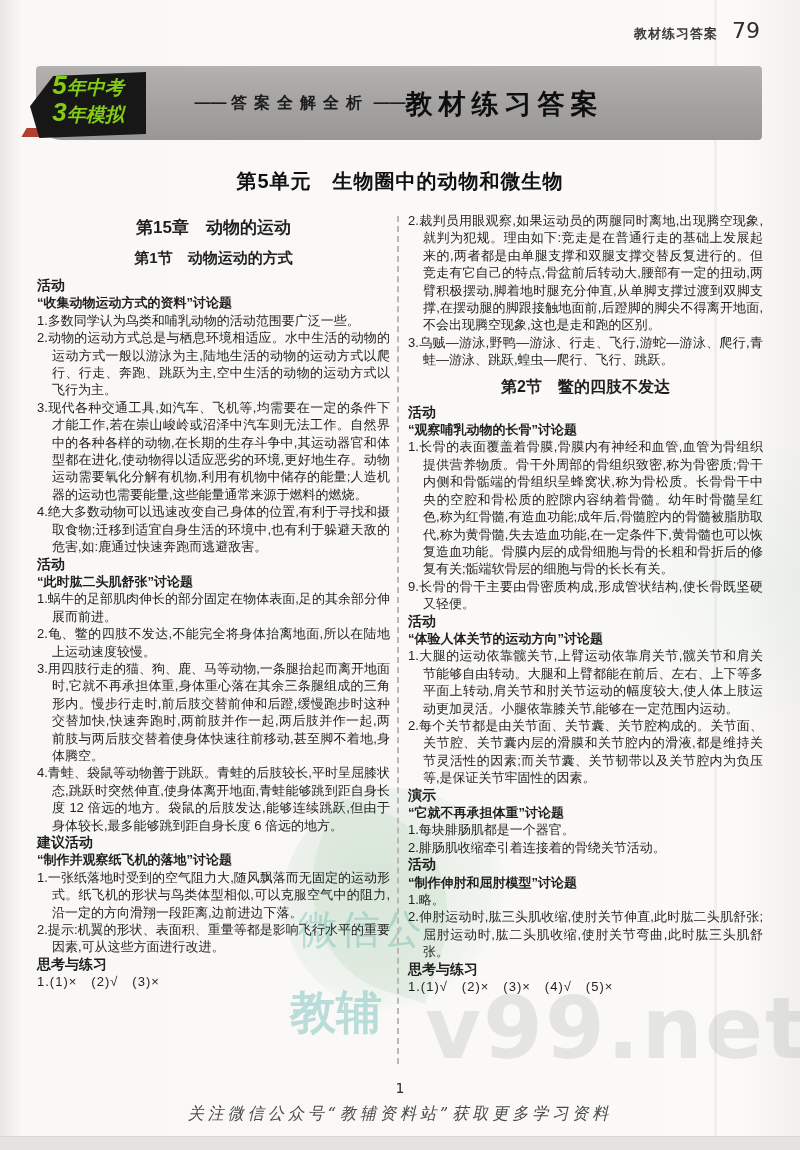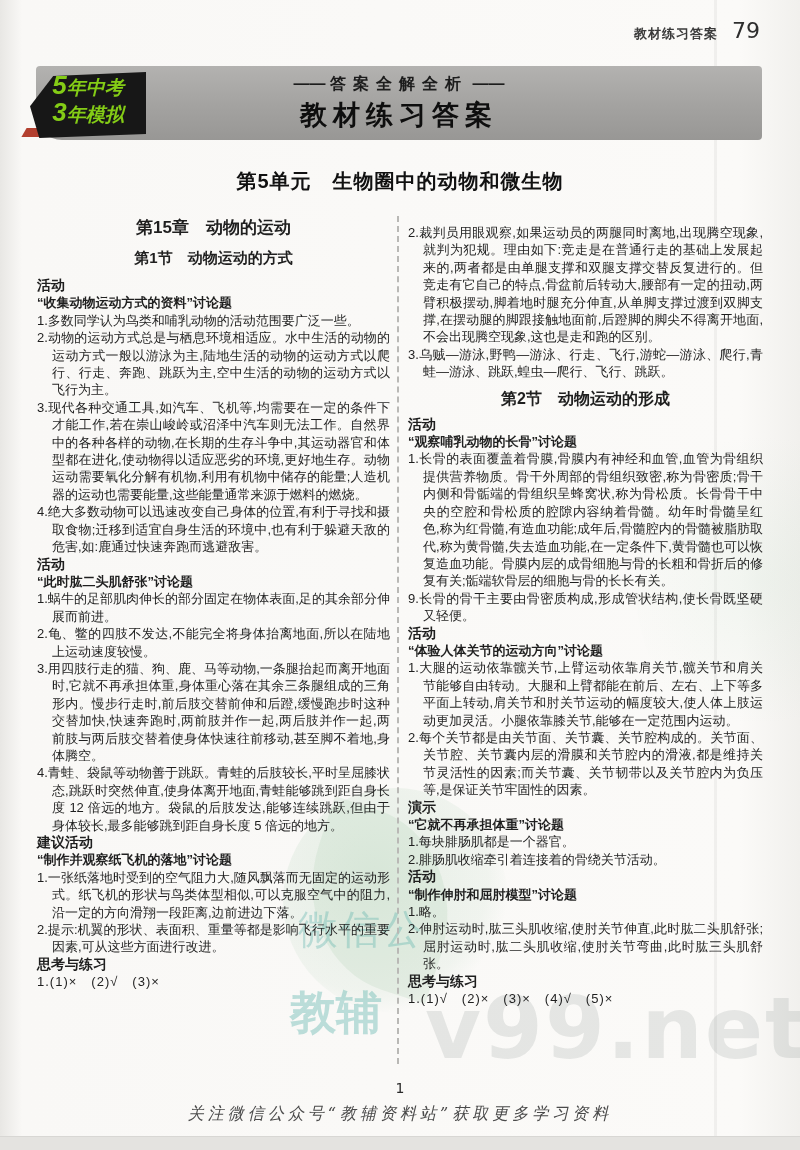--- a/index.html
+++ b/index.html
@@ -31,21 +31,21 @@
   
   .hdr{position:absolute;top:18px;right:40px;z-index:3;display:flex;align-items:baseline;gap:14px;}
   .hdr-label{font-size:13px;font-weight:bold;color:#3a3a3a;letter-spacing:1px;}
   .hdr-num{font-size:22px;color:#2e2e2e;font-family:"DejaVu Sans",sans-serif;}
 
   
   .banner{
     position:absolute;left:36px;top:66px;width:726px;height:74px;z-index:2;
     background:linear-gradient(180deg,#b3b2b0 0,#a3a2a0 55%,#989795 100%);
     border-radius:4px 4px 4px 26px;
-    display:flex;flex-direction:column;align-items:center;justify-content:center;
+    display:flex;flex-direction:row;align-items:center;justify-content:center;
   }
   .banner-sub{font-size:16px;font-weight:bold;color:#1c1c1c;letter-spacing:7px;}
   .banner-sub::before{content:"—— ";letter-spacing:0;}
   .banner-sub::after{content:" ——";letter-spacing:0;}
   .banner-title{font-size:27px;font-weight:bold;color:#0e0e0e;letter-spacing:6px;margin-top:2px;}
   .logo{
     position:absolute;left:30px;top:72px;width:116px;height:66px;z-index:4;
     background:#171717;
     clip-path:polygon(0 52%,20% 6%,100% 0,100% 94%,8% 100%);
     display:flex;flex-direction:column;align-items:center;
@@ -56,21 +56,21 @@
   .logo .l2{font-size:19px;}
   .logo-red{position:absolute;left:24px;top:128px;width:30px;height:9px;background:#b3402f;z-index:3;transform:skewX(-30deg);}
 
   
   .unit-title{position:absolute;left:0;top:168px;width:800px;text-align:center;z-index:2;
     font-size:20px;font-weight:bold;color:#111;letter-spacing:1px;}
 
   
   .col{position:absolute;top:212px;z-index:2;color:#1f1f1f;}
   .col-left{left:37px;width:353px;}
-  .col-right{left:408px;width:355px;margin-top:12px;}
+  .col-right{left:408px;width:355px;}
   .divider{position:absolute;left:397px;top:216px;height:848px;width:0;
     border-left:2px dashed #b9b8b5;z-index:2;}
   .chapter{font-size:17px;font-weight:bold;text-align:center;margin:4px 0 10px;}
   .section1{font-size:15px;font-weight:bold;text-align:center;margin:0 0 9px;}
 
   .blk{font-size:13px;line-height:17.4px;text-align:justify;margin:0;}
   .blk.heading{font-weight:bold;font-size:14px;text-align:left;}
   .blk.subheading{font-weight:bold;text-align:left;}
   .blk.item{padding-left:15px;text-indent:-15px;}
   .blk.answers{padding-left:15px;text-indent:-15px;letter-spacing:1px;}
@@ -123,35 +123,35 @@
         <div class="blk subheading">“收集动物运动方式的资料”讨论题</div>
         <div class="blk item">1.多数同学认为鸟类和哺乳动物的活动范围要广泛一些。</div>
         <div class="blk item">2.动物的运动方式总是与栖息环境相适应。水中生活的动物的运动方式一般以游泳为主,陆地生活的动物的运动方式以爬行、行走、奔跑、跳跃为主,空中生活的动物的运动方式以飞行为主。</div>
         <div class="blk item">3.现代各种交通工具,如汽车、飞机等,均需要在一定的条件下才能工作,若在崇山峻岭或沼泽中汽车则无法工作。自然界中的各种各样的动物,在长期的生存斗争中,其运动器官和体型都在进化,使动物得以适应恶劣的环境,更好地生存。动物运动需要氧化分解有机物,利用有机物中储存的能量;人造机器的运动也需要能量,这些能量通常来源于燃料的燃烧。</div>
         <div class="blk item">4.绝大多数动物可以迅速改变自己身体的位置,有利于寻找和摄取食物;迁移到适宜自身生活的环境中,也有利于躲避天敌的危害,如:鹿通过快速奔跑而逃避敌害。</div>
         <div class="blk heading">活动</div>
         <div class="blk subheading">“此时肱二头肌舒张”讨论题</div>
         <div class="blk item">1.蜗牛的足部肌肉伸长的部分固定在物体表面,足的其余部分伸展而前进。</div>
         <div class="blk item">2.龟、鳖的四肢不发达,不能完全将身体抬离地面,所以在陆地上运动速度较慢。</div>
         <div class="blk item">3.用四肢行走的猫、狗、鹿、马等动物,一条腿抬起而离开地面时,它就不再承担体重,身体重心落在其余三条腿组成的三角形内。慢步行走时,前后肢交替前伸和后蹬,缓慢跑步时这种交替加快,快速奔跑时,两前肢并作一起,两后肢并作一起,两前肢与两后肢交替着使身体快速往前移动,甚至脚不着地,身体腾空。</div>
-        <div class="blk item">4.青蛙、袋鼠等动物善于跳跃。青蛙的后肢较长,平时呈屈膝状态,跳跃时突然伸直,使身体离开地面,青蛙能够跳到距自身长度 12 倍远的地方。袋鼠的后肢发达,能够连续跳跃,但由于身体较长,最多能够跳到距自身长度 5 倍远的地方。</div>
+        <div class="blk item">4.青蛙、袋鼠等动物善于跳跃。青蛙的后肢较长,平时呈屈膝状态,跳跃时突然伸直,使身体离开地面,青蛙能够跳到距自身长度 12 倍远的地方。袋鼠的后肢发达,能够连续跳跃,但由于身体较长,最多能够跳到距自身长度 6 倍远的地方。</div>
         <div class="blk heading">建议活动</div>
         <div class="blk subheading">“制作并观察纸飞机的落地”讨论题</div>
         <div class="blk item">1.一张纸落地时受到的空气阻力大,随风飘落而无固定的运动形式。纸飞机的形状与鸟类体型相似,可以克服空气中的阻力,沿一定的方向滑翔一段距离,边前进边下落。</div>
         <div class="blk item">2.提示:机翼的形状、表面积、重量等都是影响飞行水平的重要因素,可从这些方面进行改进。</div>
         <div class="blk heading">思考与练习</div>
         <div class="blk answers">1.(1)×　(2)√　(3)×</div>
       </div>
   </div>
 
   <div class="col col-right">
     <div id="right-blocks">
         <div class="blk item">2.裁判员用眼观察,如果运动员的两腿同时离地,出现腾空现象,就判为犯规。理由如下:竞走是在普通行走的基础上发展起来的,两者都是由单腿支撑和双腿支撑交替反复进行的。但竞走有它自己的特点,骨盆前后转动大,腰部有一定的扭动,两臂积极摆动,脚着地时腿充分伸直,从单脚支撑过渡到双脚支撑,在摆动腿的脚跟接触地面前,后蹬脚的脚尖不得离开地面,不会出现腾空现象,这也是走和跑的区别。</div>
         <div class="blk item">3.乌贼—游泳,野鸭—游泳、行走、飞行,游蛇—游泳、爬行,青蛙—游泳、跳跃,蝗虫—爬行、飞行、跳跃。</div>
-        <div class="blk section">第2节　动物运动的形成</div>
+        <div class="blk section">第2节　鳖的四肢不发达</div>
         <div class="blk heading">活动</div>
         <div class="blk subheading">“观察哺乳动物的长骨”讨论题</div>
         <div class="blk item">1.长骨的表面覆盖着骨膜,骨膜内有神经和血管,血管为骨组织提供营养物质。骨干外周部的骨组织致密,称为骨密质;骨干内侧和骨骺端的骨组织呈蜂窝状,称为骨松质。长骨骨干中央的空腔和骨松质的腔隙内容纳着骨髓。幼年时骨髓呈红色,称为红骨髓,有造血功能;成年后,骨髓腔内的骨髓被脂肪取代,称为黄骨髓,失去造血功能,在一定条件下,黄骨髓也可以恢复造血功能。骨膜内层的成骨细胞与骨的长粗和骨折后的修复有关;骺端软骨层的细胞与骨的长长有关。</div>
         <div class="blk item">9.长骨的骨干主要由骨密质构成,形成管状结构,使长骨既坚硬又轻便。</div>
         <div class="blk heading">活动</div>
         <div class="blk subheading">“体验人体关节的运动方向”讨论题</div>
         <div class="blk item">1.大腿的运动依靠髋关节,上臂运动依靠肩关节,髋关节和肩关节能够自由转动。大腿和上臂都能在前后、左右、上下等多平面上转动,肩关节和肘关节运动的幅度较大,使人体上肢运动更加灵活。小腿依靠膝关节,能够在一定范围内运动。</div>
         <div class="blk item">2.每个关节都是由关节面、关节囊、关节腔构成的。关节面、关节腔、关节囊内层的滑膜和关节腔内的滑液,都是维持关节灵活性的因素;而关节囊、关节韧带以及关节腔内为负压等,是保证关节牢固性的因素。</div>
         <div class="blk heading">演示</div>
         <div class="blk subheading">“它就不再承担体重”讨论题</div>

